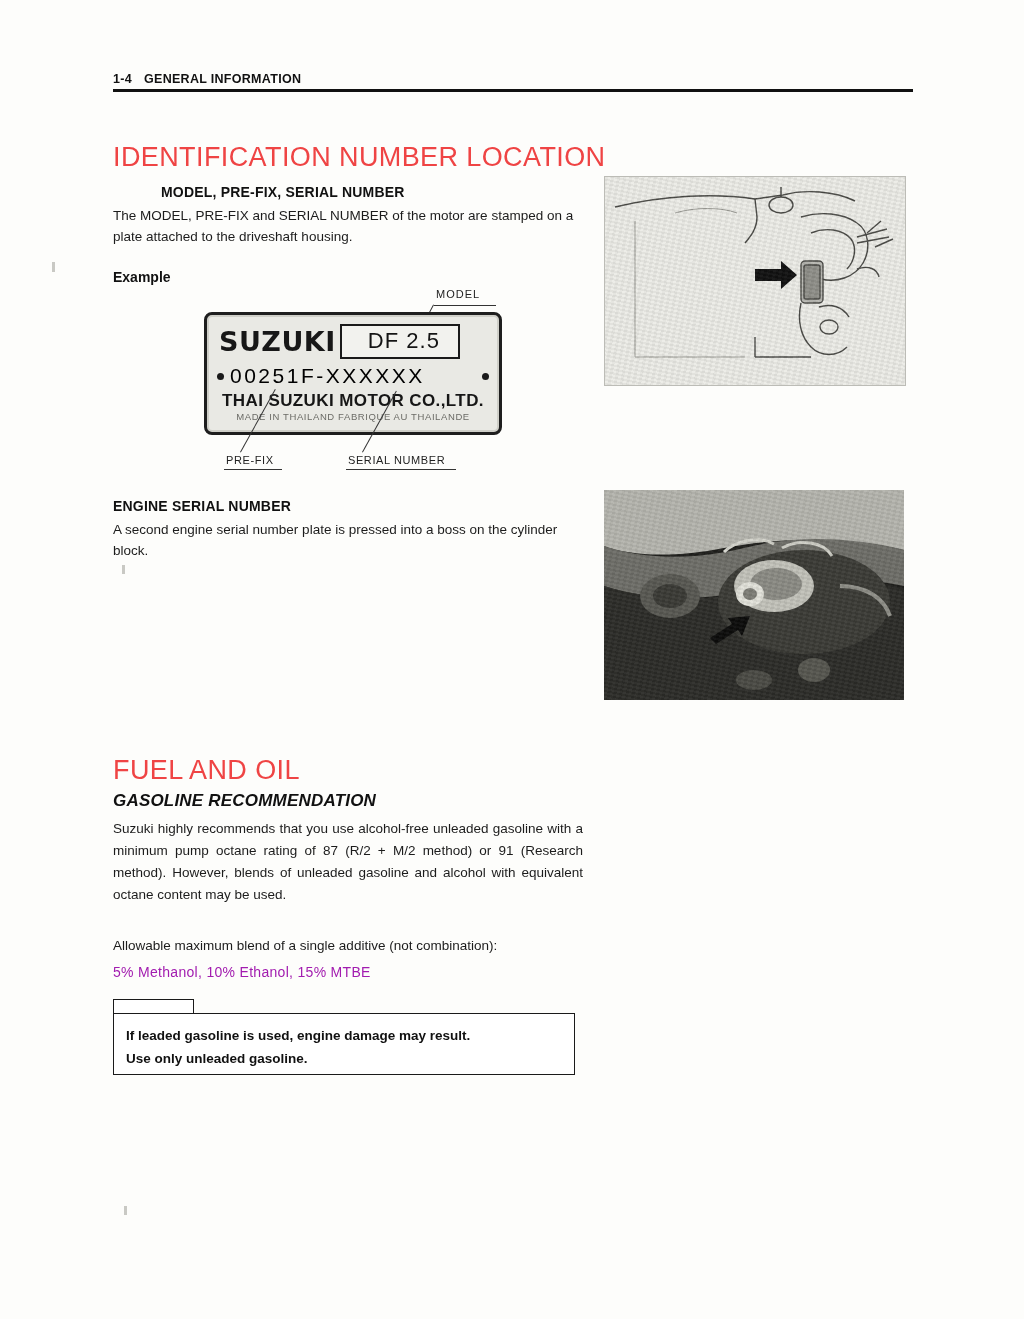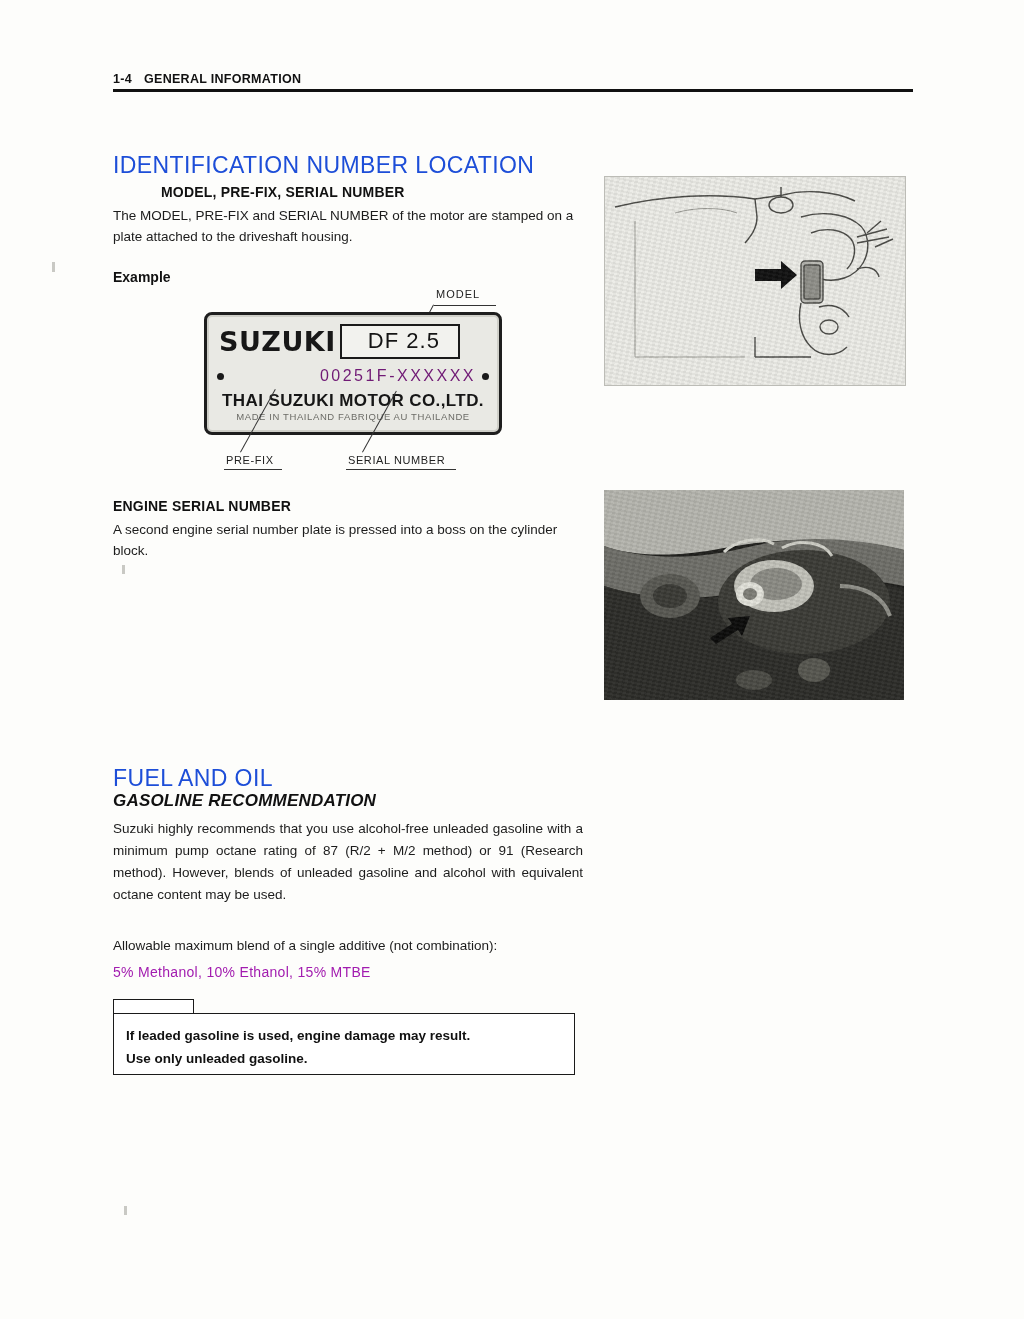--- a/index.html
+++ b/index.html
@@ -46,24 +46,23 @@
   .header-rule {
     margin-top: 3px;
     height: 3px;
     background: #111;
     width: 800px;
   }
 
   
   .h1 {
     position: absolute;
-    font-size: 23px;
+    font-size: 27px;
     letter-spacing: 0.4px;
-    color: #1d4ed8;
-    margin-top: 10px;
+    color: #ef4444;
   }
   #id-number-location { left: 113px; top: 142px; }
   #fuel-and-oil { left: 113px; top: 755px; }
 
   .h2 {
     position: absolute;
     font-size: 14px;
     font-weight: bold;
     color: #111;
     letter-spacing: 0.2px;
@@ -175,25 +174,25 @@
     align-items: center;
     gap: 6px;
   }
   .bullet-dot {
     width: 7px; height: 7px;
     border-radius: 50%;
     background: #1a1a1a;
     flex: none;
   }
   .plate-serial {
-    font-size: 16px;
+    font-size: 21px;
     letter-spacing: 2.5px;
-    color: #701a75;
+    color: #000000;
     flex: 1;
-    text-align: right;
+    text-align: left;
   }
   .plate-row3 {
     position: absolute;
     left: 0; right: 0; top: 76px;
     text-align: center;
     font-weight: bold;
     font-size: 17px;
     letter-spacing: 0.4px;
     color: #161616;
   }

